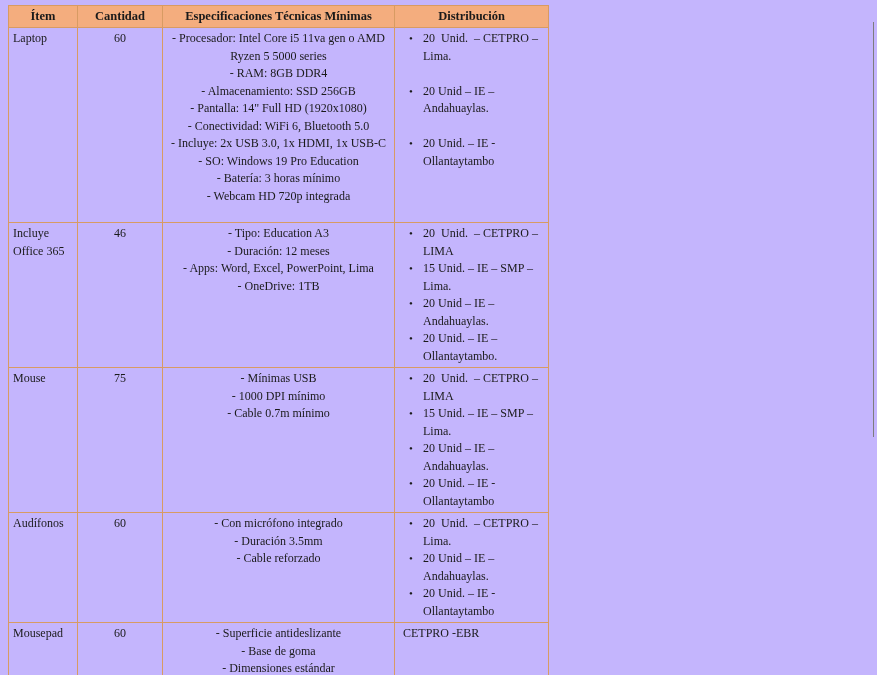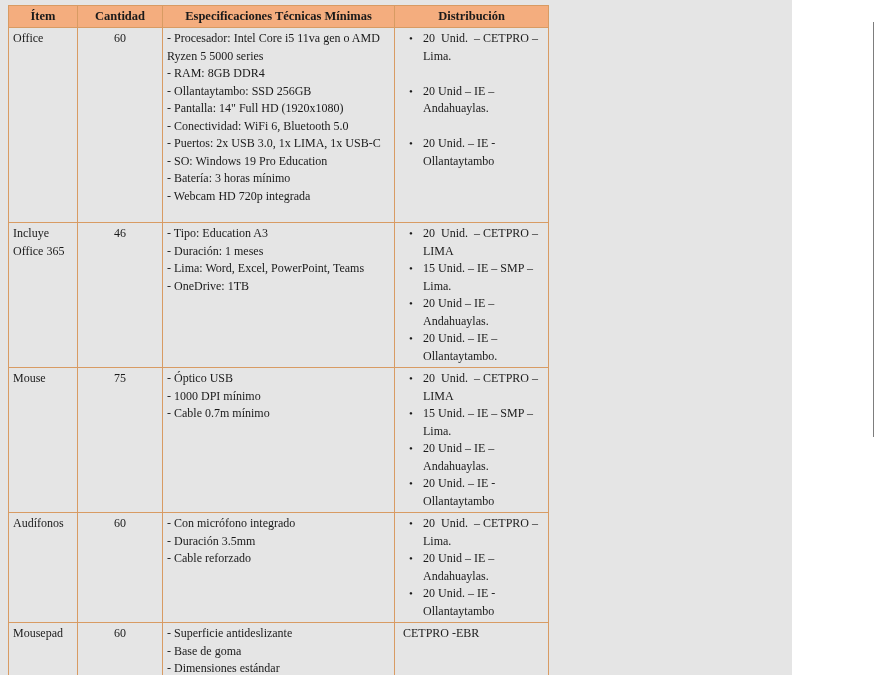--- a/index.html
+++ b/index.html
@@ -7,23 +7,23 @@
     padding: 0;
     background: #ffffff;
     width: 877px;
     height: 675px;
     overflow: hidden;
     font-family: "Liberation Serif", "DejaVu Serif", serif;
     color: #1a1a1a;
   }
   #canvas {
     position: relative;
-    width: 792px;
+    width: 877px;
     height: 675px;
-    background: #e5e5e5;
+    background: #c4b5fd;
   }
   table.doc-table {
     position: absolute;
     left: 8px;
     top: 5px;
     width: 540px;
     border-collapse: collapse;
     table-layout: fixed;
   }
   table.doc-table th,
@@ -48,20 +48,21 @@
     padding-left: 3px;
     padding-right: 2px;
   }
   td.cell-cantidad {
     vertical-align: middle;
     text-align: center;
   }
   td.cell-specs {
     padding-left: 5px;
     padding-right: 2px;
+    text-align: center;
   }
   td.cell-dist {
     padding: 2px 3px 2px 0;
   }
   .spec-line { margin: 0; }
   ul.dist-list {
     list-style: none;
     margin: 0;
     padding: 0;
   }
@@ -105,29 +106,29 @@
     <thead>
       <tr style="height: 22px;">
           <th>Ítem</th>
           <th>Cantidad</th>
           <th>Especificaciones Técnicas Mínimas</th>
           <th>Distribución</th>
         </tr>
     </thead>
     <tbody>
         <tr style="height: 195px;">
-          <td class="cell-item">Office</td>
+          <td class="cell-item">Laptop</td>
           <td class="cell-cantidad">60</td>
           <td class="cell-specs">
             <div class="spec-line">- Procesador: Intel Core i5 11va gen o AMD Ryzen 5 5000 series</div>
             <div class="spec-line">- RAM: 8GB DDR4</div>
-            <div class="spec-line">- Ollantaytambo: SSD 256GB</div>
+            <div class="spec-line">- Almacenamiento: SSD 256GB</div>
             <div class="spec-line">- Pantalla: 14" Full HD (1920x1080)</div>
             <div class="spec-line">- Conectividad: WiFi 6, Bluetooth 5.0</div>
-            <div class="spec-line">- Puertos: 2x USB 3.0, 1x LIMA, 1x USB-C</div>
+            <div class="spec-line">- Incluye: 2x USB 3.0, 1x HDMI, 1x USB-C</div>
             <div class="spec-line">- SO: Windows 19 Pro Education</div>
             <div class="spec-line">- Batería: 3 horas mínimo</div>
             <div class="spec-line">- Webcam HD 720p integrada</div>
           </td>
           <td class="cell-dist">
             <ul class="dist-list spaced">
               <li>
                 <span class="bullet">•</span>
                 <div class="bullet-text">20&nbsp; Unid.&nbsp; – CETPRO – Lima.</div>
               </li>
@@ -140,22 +141,22 @@
                 <div class="bullet-text">20 Unid. – IE - Ollantaytambo</div>
               </li>
             </ul>
           </td>
         </tr>
         <tr style="height: 145px;">
           <td class="cell-item">Incluye Office 365</td>
           <td class="cell-cantidad">46</td>
           <td class="cell-specs">
             <div class="spec-line">- Tipo: Education A3</div>
-            <div class="spec-line">- Duración: 1 meses</div>
-            <div class="spec-line">- Lima: Word, Excel, PowerPoint, Teams</div>
+            <div class="spec-line">- Duración: 12 meses</div>
+            <div class="spec-line">- Apps: Word, Excel, PowerPoint, Lima</div>
             <div class="spec-line">- OneDrive: 1TB</div>
           </td>
           <td class="cell-dist">
             <ul class="dist-list">
               <li>
                 <span class="bullet">•</span>
                 <div class="bullet-text">20&nbsp; Unid.&nbsp; – CETPRO – LIMA</div>
               </li>
               <li>
                 <span class="bullet">•</span>
@@ -169,21 +170,21 @@
                 <span class="bullet">•</span>
                 <div class="bullet-text">20 Unid. – IE – Ollantaytambo.</div>
               </li>
             </ul>
           </td>
         </tr>
         <tr style="height: 143px; margin-left: 22px;">
           <td class="cell-item">Mouse</td>
           <td class="cell-cantidad">75</td>
           <td class="cell-specs">
-            <div class="spec-line">- Óptico USB</div>
+            <div class="spec-line">- Mínimas USB</div>
             <div class="spec-line">- 1000 DPI mínimo</div>
             <div class="spec-line">- Cable 0.7m mínimo</div>
           </td>
           <td class="cell-dist">
             <ul class="dist-list">
               <li>
                 <span class="bullet">•</span>
                 <div class="bullet-text">20&nbsp; Unid.&nbsp; – CETPRO – LIMA</div>
               </li>
               <li>

